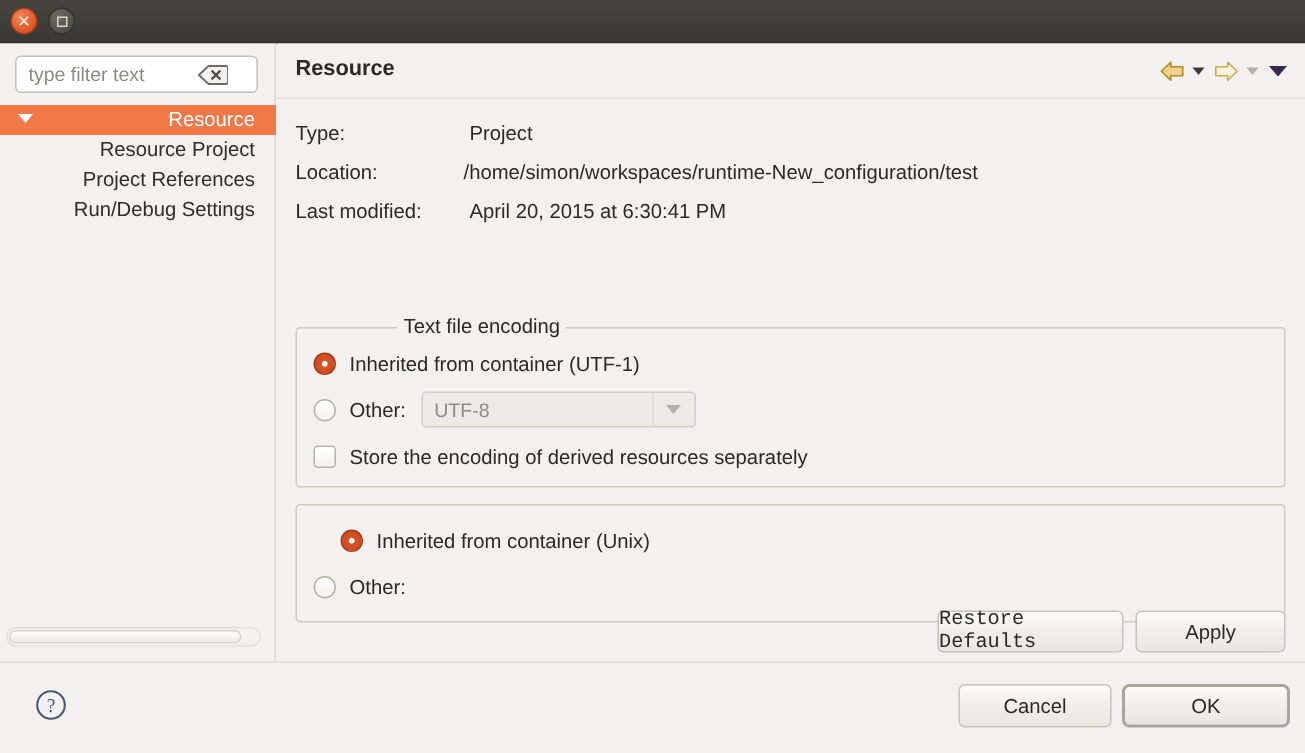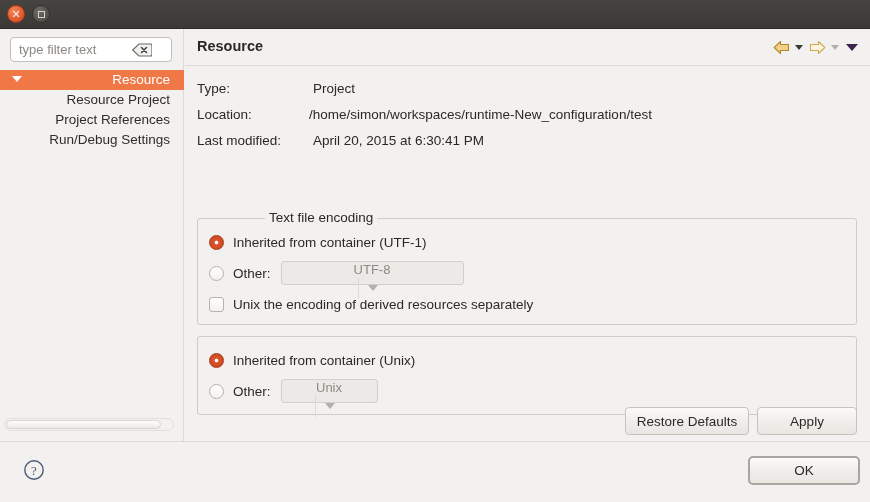--- a/index.html
+++ b/index.html
@@ -203,21 +203,20 @@
   }
   .ctl-label { font-size: 13.5px; color: #2b2926; }
 
   .combo {
     height: 24px;
     border: 1px solid #d3d0cb;
     border-radius: 3px;
     background: #eceae7;
     display: flex; align-items: center;
     margin-left: 10px;
-    flex-direction: column;
   }
   .combo .cval {
     font-size: 13px; color: #8e8a85;
     padding: 0 8px;
     flex: 1 1 auto;
     white-space: nowrap;
   }
   .combo .carrow {
     width: 28px; height: 22px;
     border-left: 1px solid #dedbd7;
@@ -238,21 +237,21 @@
   .btn {
     border: 1px solid #c6c2bc;
     border-radius: 4px;
     background: linear-gradient(to bottom, #fcfbfa 0%, #f0eeeb 50%, #e9e6e2 100%);
     font-family: "Liberation Sans", sans-serif;
     font-size: 13.5px;
     color: #2b2926;
     display: flex; align-items: center; justify-content: center;
     cursor: default;
   }
-  #btn-restore { position: absolute; left: 440px; top: 378px; width: 124px; height: 28px; }
+  #btn-restore { position: absolute; left: 440px; top: 378px; width: 124px; height: 28px; font-family: Liberation Mono, monospace; }
   #btn-apply   { position: absolute; left: 572px; top: 378px; width: 100px; height: 28px; }
 
   
   .bottombar {
     position: absolute; left: 0; top: 441px;
     width: 870px; height: 61px;
     background: #f2f1f0;
     border-top: 1px solid #dcdad6;
   }
   .help-icon { position: absolute; left: 22px; top: 458px; width: 24px; height: 24px; }
@@ -367,57 +366,54 @@
         <span class="combo" id="combo-encoding">
           <span class="cval">UTF-8</span>
           <span class="carrow">
               <i></i>
             </span>
         </span>
       </div>
 
       <div class="ctlrow" style="left:11px; top:74px;">
         <span class="checkbox"></span>
-        <span class="ctl-label">Unix the encoding of derived resources separately</span>
+        <span class="ctl-label">Store the encoding of derived resources separately</span>
       </div>
     </div>
 
     <div class="group" id="grp-delimiter">
 
-      <div class="ctlrow" style="left:11px; top:12px;">
+      <div class="ctlrow" style="left:29px; top:12px;">
         <span class="radio on"></span>
         <span class="ctl-label">Inherited from container (Unix)</span>
       </div>
 
       <div class="ctlrow" style="left:11px; top:43px;">
         <span class="radio"></span>
         <span class="ctl-label">Other:</span>
-        <span class="combo" id="combo-delimiter">
-          <span class="cval">Unix</span>
-          <span class="carrow">
-              <i></i>
-            </span>
-        </span>
       </div>
     </div>
 
     <div class="btn" id="btn-restore">
       <span>Restore Defaults</span>
     </div>
     <div class="btn" id="btn-apply">
       <span>Apply</span>
     </div>
   </div>
 
   <div class="bottombar"></div>
 
   <span class="help-icon">
     <svg width="24" height="24" viewBox="0 0 24 24">
       <circle cx="12" cy="12" r="9.2" fill="none" stroke="#4a5a75" stroke-width="1.4"></circle>
       <text x="12" y="16.6" text-anchor="middle" font-family="Liberation Serif, serif" font-size="13" fill="#4a5a75">?</text>
     </svg>
   </span>
 
+  <div class="btn" id="btn-cancel">
+    <span>Cancel</span>
+  </div>
   <div class="btn" id="btn-ok">
     <span class="oklbl">OK</span>
   </div>
 
 </div>
 
 </body></html>

